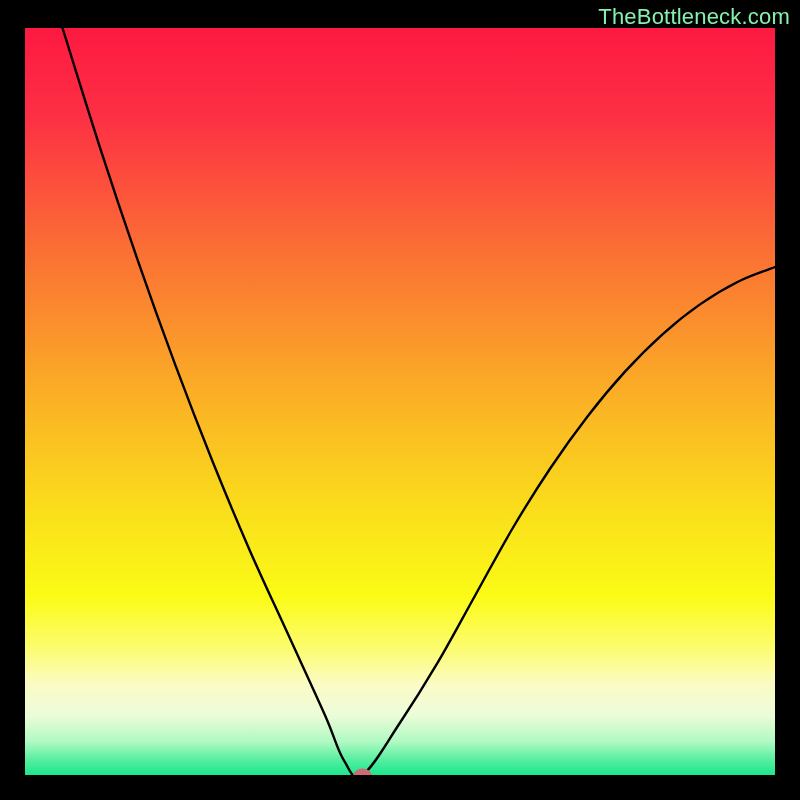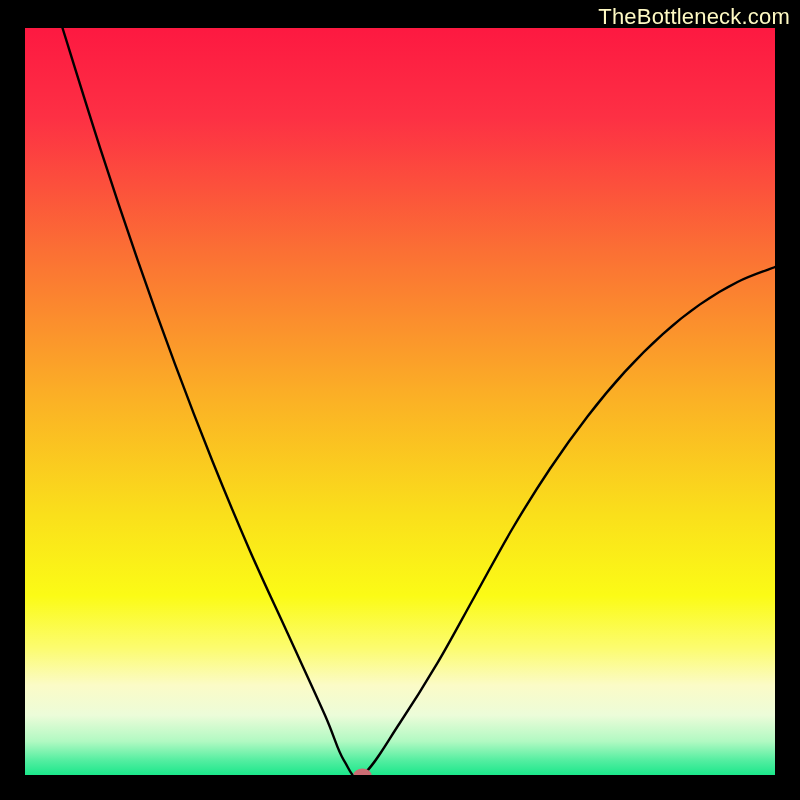--- a/index.html
+++ b/index.html
@@ -14,21 +14,21 @@
   .frame {
     position: relative;
     width: 800px;
     height: 800px;
     background: #000;
   }
   .watermark {
     position: absolute;
     top: 4px;
     right: 10px;
-    color: #fef9c3;
+    color: #86efac;
     font-size: 22px;
     font-weight: 500;
     letter-spacing: 0.2px;
     z-index: 5;
   }
   .plot {
     position: absolute;
     left: 25px;
     top: 28px;
     width: 750px;

